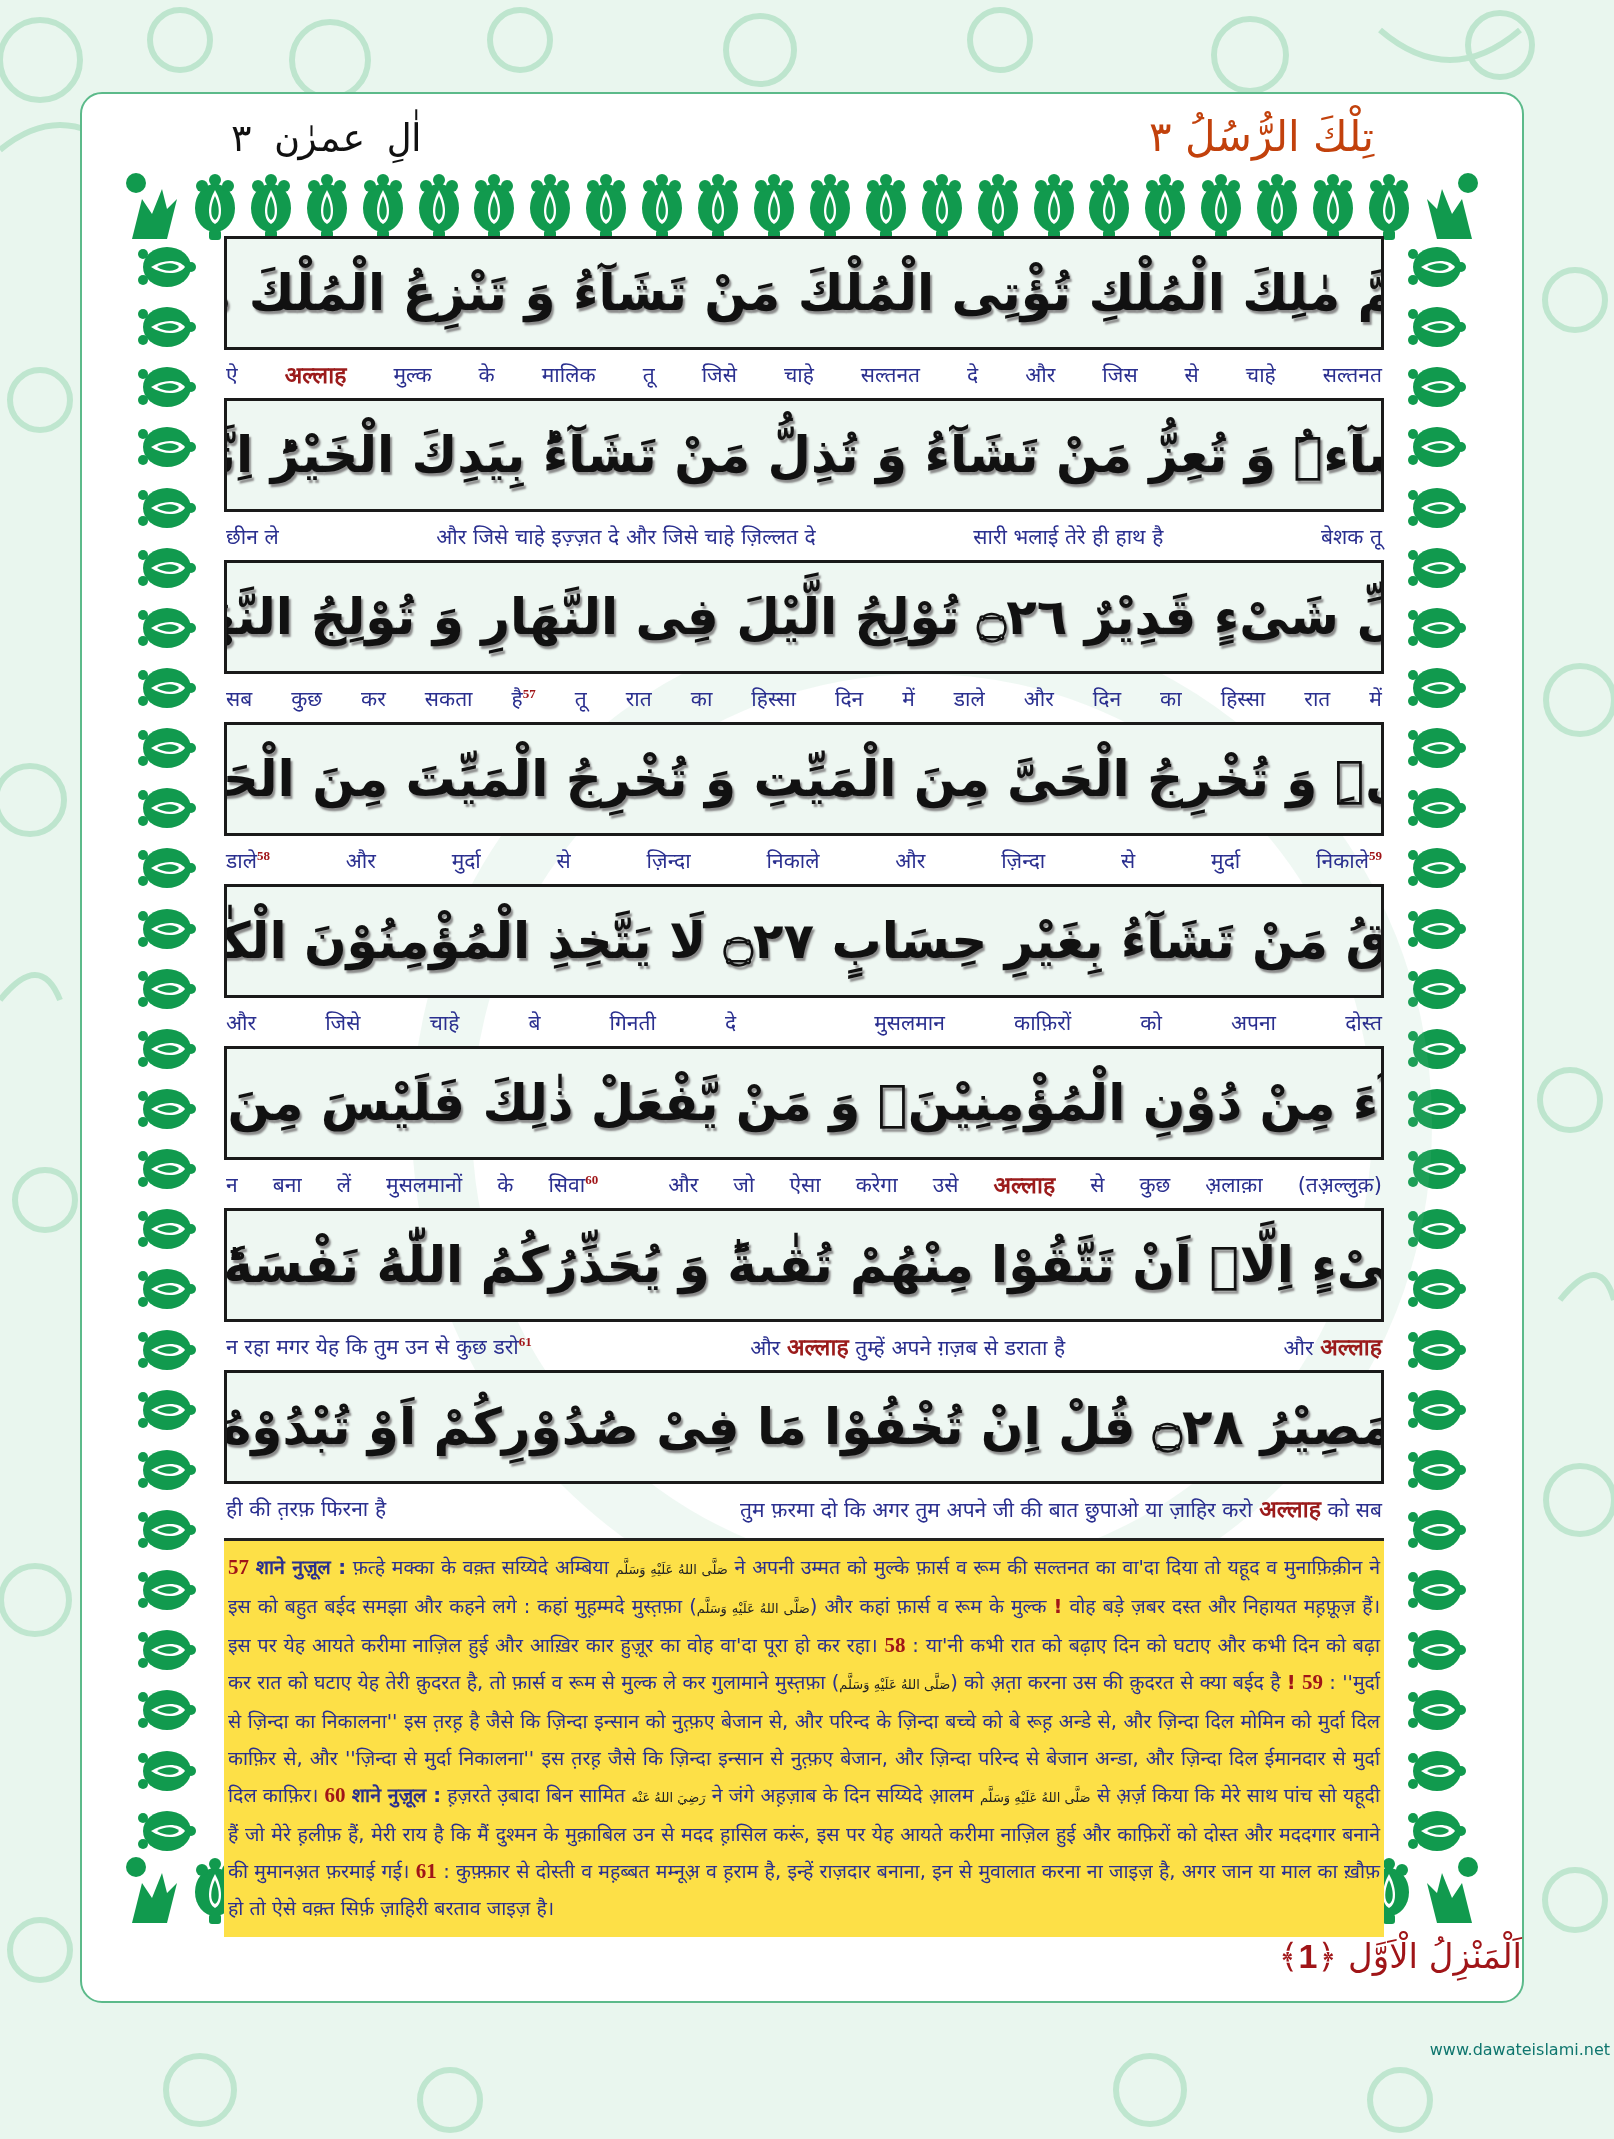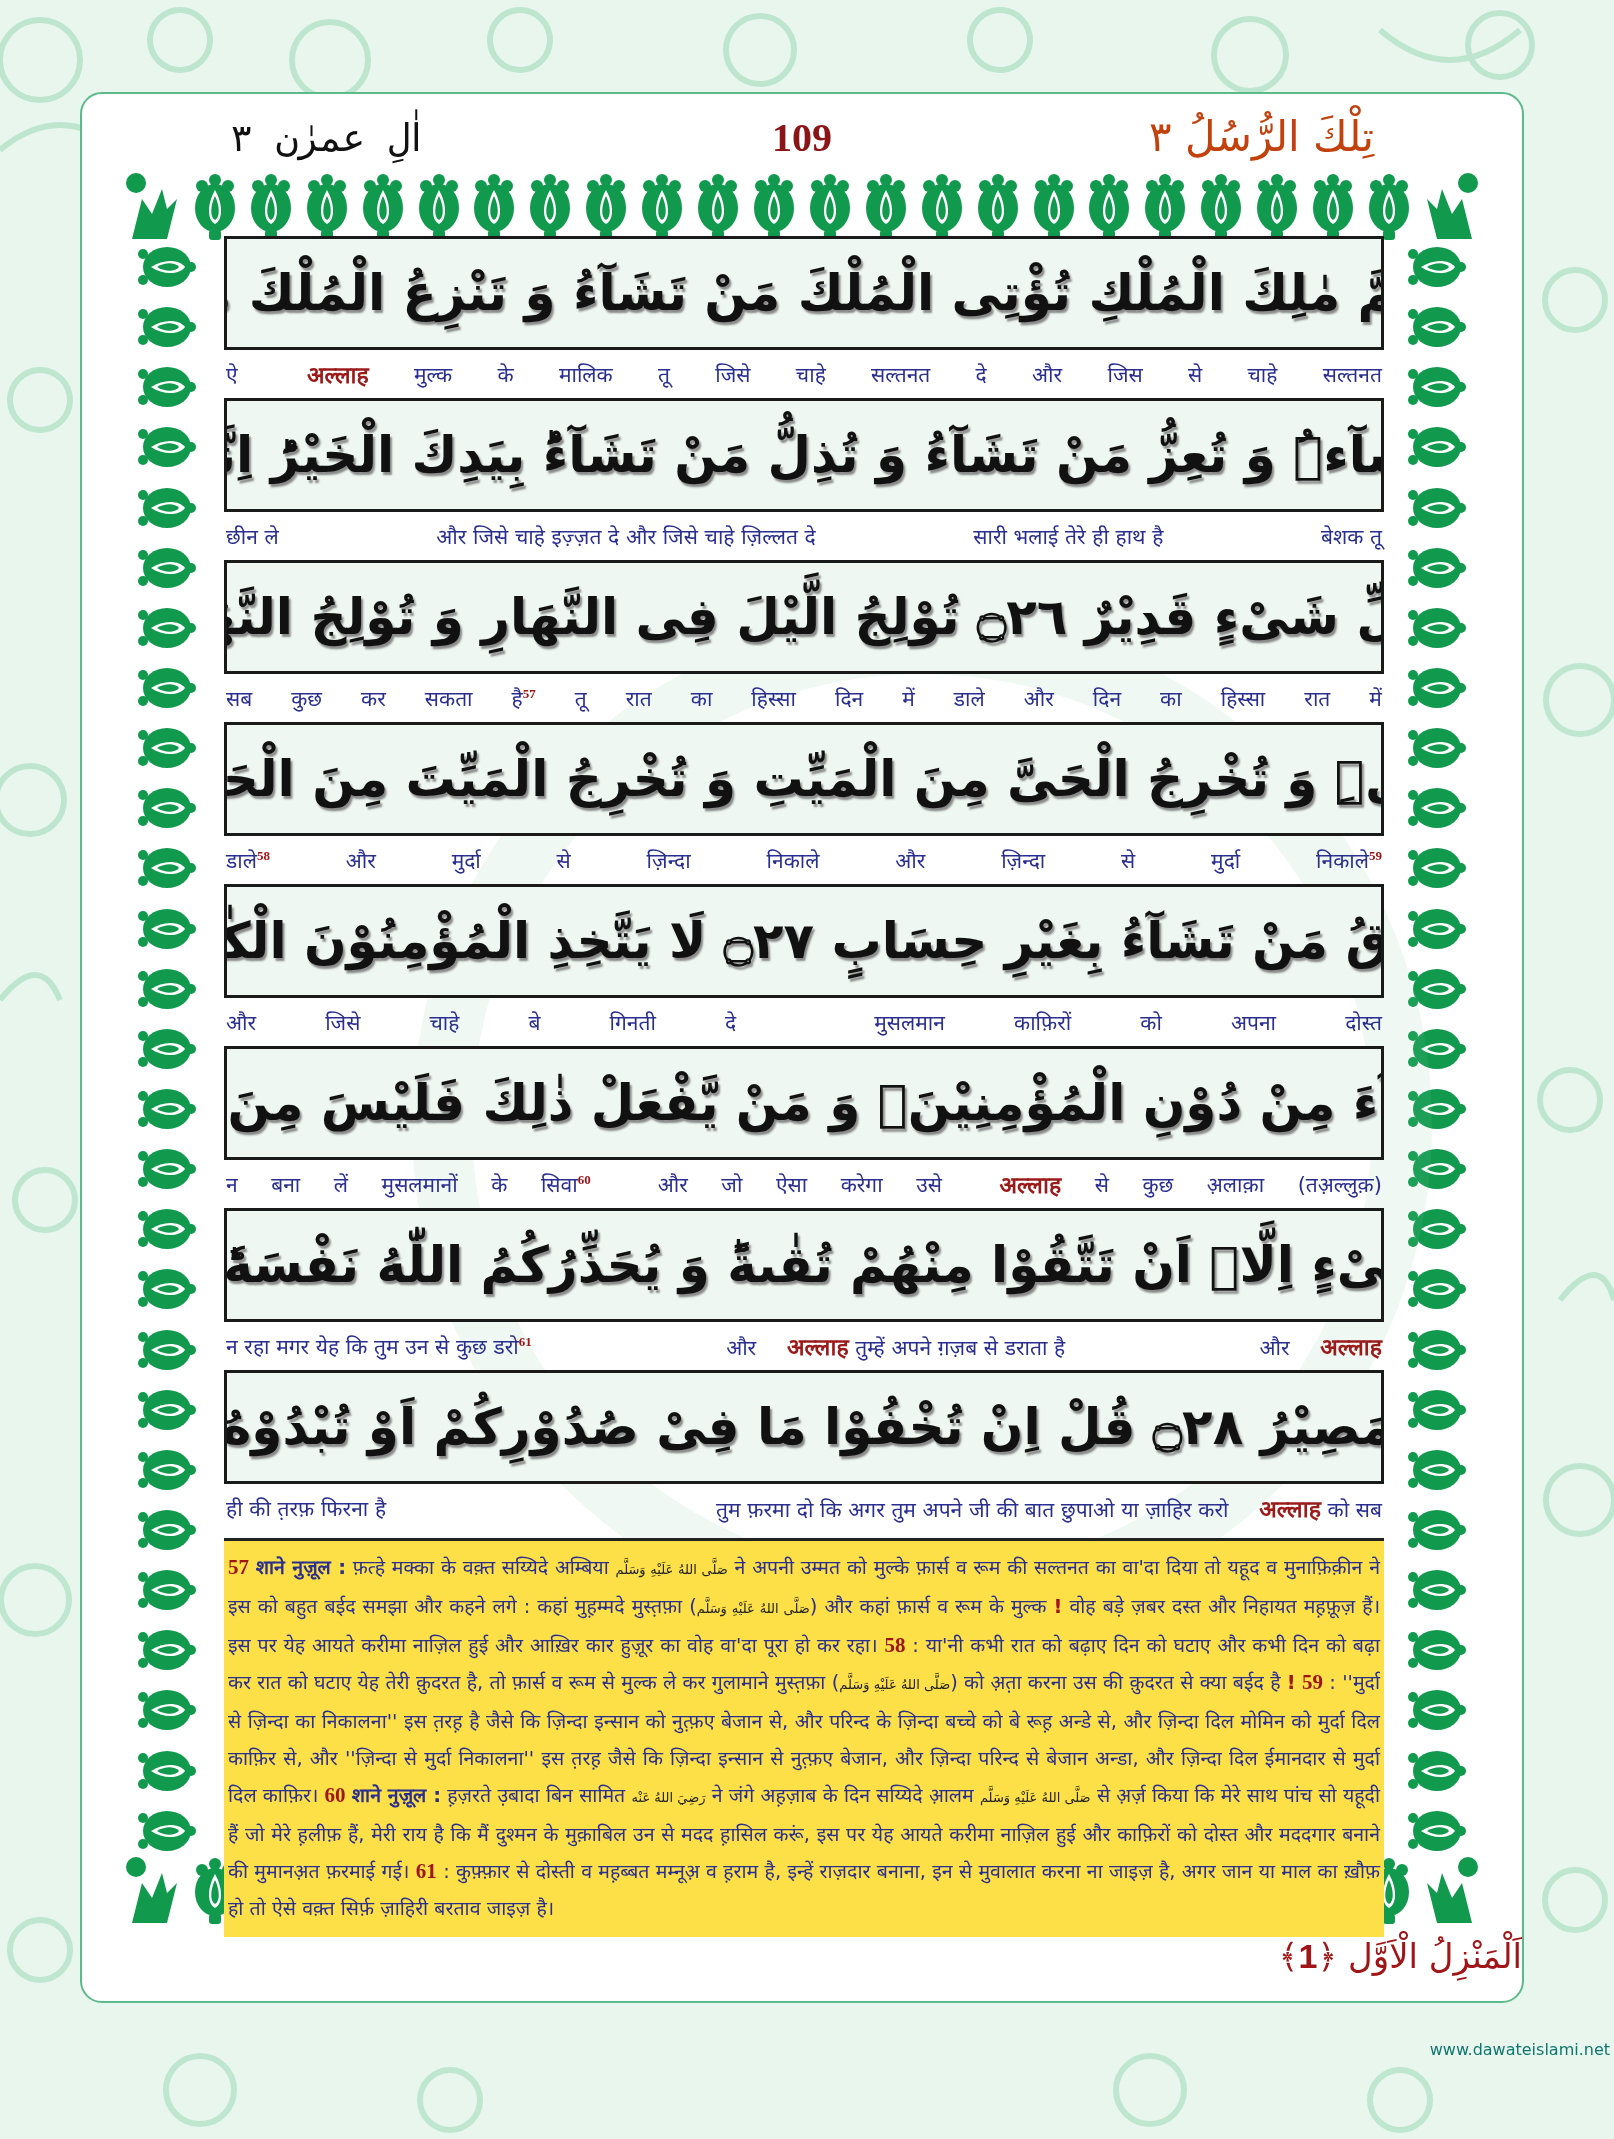--- a/index.html
+++ b/index.html
@@ -45,21 +45,21 @@
     direction:rtl; white-space:nowrap; overflow:hidden;
     text-shadow:2px 3px 2px #8a8a8a;
     letter-spacing:1px;
   }
   .trans {
     height:48px; display:flex; align-items:center; justify-content:space-between;
     font-family:"DejaVu Sans", sans-serif; font-size:21px; color:#2a2f8f;
     padding:0 2px; white-space:nowrap;
   }
   .trans .w { display:inline-block; }
-  .allah { color:#9b1b1b; font-weight:bold; font-size:23px;margin-left:24px; }
+  .allah { color:#9b1b1b; font-weight:bold; font-size:23px; }
   .fn { color:#a01518; font-weight:bold; font-size:13px; vertical-align:super; font-family:"Liberation Serif", serif; }
   .notes {
     margin-top:6px; border-top:3px solid #222; background:#fde047; padding:8px 4px 10px 4px;
     font-family:"DejaVu Sans", sans-serif; font-size:19.5px; color:#2a2f8f; line-height:37px;
     text-align:justify;
   }
   .notes .nnum { color:#a01518; font-weight:bold; font-family:"Liberation Serif", serif; font-size:21px; }
   .notes .nhead { color:#2a2f8f; font-weight:bold; }
   .notes .ar { font-size:13px; color:#222; }
   .notes .red { color:#a01518; font-weight:bold; }
@@ -107,21 +107,20 @@
     <path d="M0 150 Q60 100 120 150 T240 150"></path>
       <path d="M1380 30 Q1450 90 1520 30"></path>
     <path d="M0 1000 Q40 950 60 1000"></path>
       <path d="M1560 1300 Q1600 1250 1614 1300"></path>
   </g>
 </svg>
 
 <div class="page">
 
   <div class="hdr-left">اٰلِ عمرٰن ٣</div>
-  <div class="hdr-num">109</div>
   <div class="hdr-right">تِلْكَ الرُّسُلُ ٣</div>
 
   <div class="border-row" id="topBorder" style="left:40px; top:76px; width:1360px; height:72px;">
       <div><svg viewBox="0 0 60 70" width="60" height="70">
           <g fill="#119a4e">
             <circle cx="14" cy="14" r="10"></circle>
             <path d="M10 70 L20 30 L30 45 L40 20 L45 40 L55 30 L45 70 Z"></path>
           </g>
         </svg></div>
       <div class="motif"><svg viewBox="0 0 46 68" width="46" height="68">

